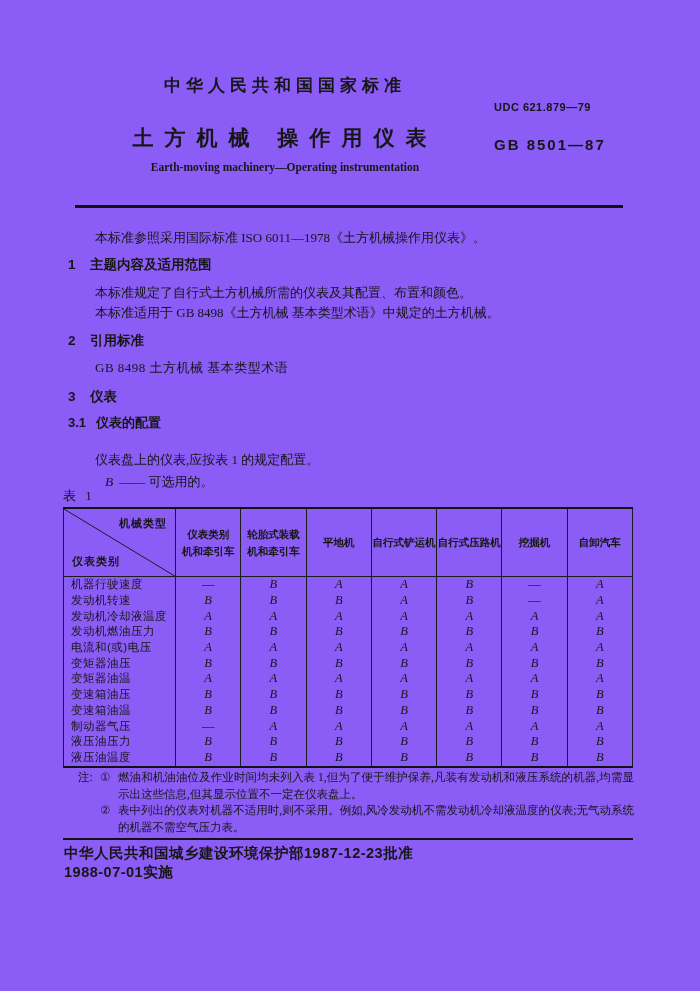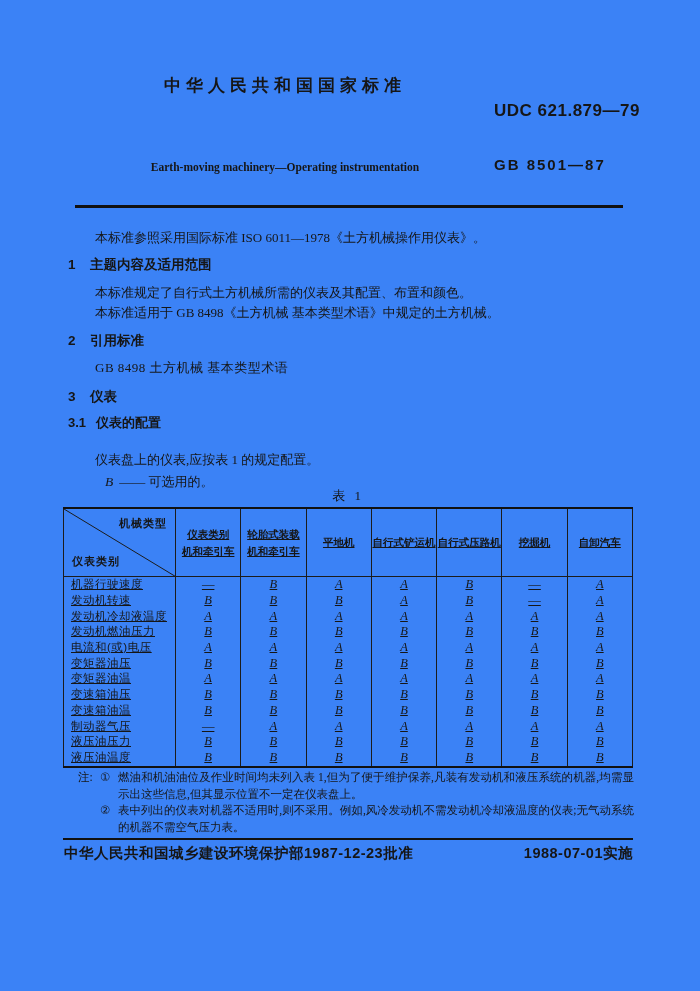--- a/index.html
+++ b/index.html
@@ -1,29 +1,29 @@
 <!DOCTYPE html>
 <html><head>
 <meta charset="utf-8">
 <style>
   html,body { margin:0; padding:0; background:#888; }
   .page {
     position:relative; width:700px; height:991px; margin:0 auto;
-    background:#3b82f6; color:#161616; overflow:hidden;
+    background:#8b5cf6; color:#161616; overflow:hidden;
     font-family:"Liberation Serif", serif;
   }
   
   .org-title { position:absolute; left:75px; top:74px; width:420px; text-align:center;
     font-family:"Liberation Sans",sans-serif; font-weight:bold; font-size:17px; letter-spacing:5px; }
   .udc { position:absolute; left:494px; top:101px;
-    font-family:"Liberation Sans",sans-serif; font-weight:bold; font-size:17px; letter-spacing:0.5px; }
+    font-family:"Liberation Sans",sans-serif; font-weight:bold; font-size:11px; letter-spacing:0.5px; }
   .title-zh { position:absolute; left:75px; top:124px; width:420px; text-align:center;
     font-family:"Liberation Sans",sans-serif; font-weight:bold; font-size:21px; letter-spacing:11px; white-space:nowrap; }
   .std-no { position:absolute; left:494px; top:136px;
-    font-family:"Liberation Sans",sans-serif; font-weight:bold; font-size:15px; letter-spacing:2px;margin-top:20px; }
+    font-family:"Liberation Sans",sans-serif; font-weight:bold; font-size:15px; letter-spacing:2px; }
   .title-en { position:absolute; left:75px; top:161px; width:420px; text-align:center;
     font-weight:bold; font-size:11.5px; }
   .hdr-rule { position:absolute; left:75px; top:205px; width:548px; height:3px; background:#111; }
   
   .para { position:absolute; margin:0; font-size:13px; line-height:1.35; white-space:nowrap; }
   .intro { left:95px; top:229px; }
   .sec { position:absolute; margin:0; font-family:"Liberation Sans",sans-serif; font-weight:bold; font-size:13.5px; white-space:nowrap; }
   .sec .sec-num { display:inline-block; min-width:22px; }
   .h1pos { left:68px; top:256px; }
   .p11 { left:95px; top:284px; }
@@ -33,25 +33,25 @@
   .h3pos { left:68px; top:388px; }
   .subsec { position:absolute; left:68px; top:414px; margin:0;
     font-family:"Liberation Sans",sans-serif; font-weight:bold; font-size:13px; white-space:nowrap; }
   .subsec .sec-num { display:inline-block; min-width:28px; }
   .p31 { left:95px; top:451px; }
   .legend { position:absolute; font-size:13px; white-space:nowrap; }
   .legend .sym { font-style:italic; font-size:13.5px; margin:0 6px 0 2px; }
   .la { left:64px; top:453px; }
   .lb { left:103px; top:473px; }
   
-  .tcaption { position:absolute; left:63px; top:487px; width:570px; text-align:center;
+  .tcaption { position:absolute; left:63px; top:487px; width:570px; 
     font-size:13px; letter-spacing:3px; }
   .t1 { position:absolute; left:63px; top:507px; width:570px;
     border-collapse:collapse; table-layout:fixed;
-    border:1px solid #1c1c1c; border-top:2.5px solid #111; border-bottom:2.5px solid #111;text-decoration:underline; }
+    border:1px solid #1c1c1c; border-top:2.5px solid #111; border-bottom:2.5px solid #111; }
   .t1 th, .t1 td { border-left:1px solid #1c1c1c; }
   .t1 thead th { border-bottom:1.3px solid #1c1c1c; height:52px; padding:0;
     font-family:"Liberation Sans",sans-serif; font-weight:bold; font-size:10.5px;
     white-space:pre-line; text-align:center; vertical-align:middle; line-height:1.6; }
   .corner { position:relative; }
   .corner svg { position:absolute; left:0; top:0; width:100%; height:100%; }
   .corner svg line { stroke:#1c1c1c; stroke-width:1; vector-effect:non-scaling-stroke; }
   .corner-top { position:absolute; top:6px; right:8px; font-size:11px; letter-spacing:1px; }
   .corner-bottom { position:absolute; bottom:6px; left:8px; font-size:11px; letter-spacing:1px; }
   .t1 tbody td { height:15.7px; padding:0; text-align:center; vertical-align:middle;
@@ -66,29 +66,30 @@
   .note-label { flex:none; width:22px; }
   .notes-list { flex:1; }
   .note-item { display:flex; }
   .note-num { flex:none; width:18px; }
   .note-text { flex:1; text-align:justify; }
   
   .foot-rule { position:absolute; left:63px; top:838px; width:570px; height:2px; background:#111; }
   .footer { position:absolute; left:64px; top:844px; width:569px;
     display:flex; justify-content:space-between; align-items:baseline;
     font-family:"Liberation Sans",sans-serif; font-weight:bold; font-size:14.5px;
-    letter-spacing:0.5px; white-space:nowrap; }
+    letter-spacing:0.5px; white-space:nowrap;flex-direction:column; }
 </style>
 </head>
 <body>
 
 <div class="page">
 
   <div class="org-title">中华人民共和国国家标准</div>
   <div class="udc">UDC 621.879—79</div>
+  <div class="title-zh">土方机械 操作用仪表</div>
   <div class="std-no">GB 8501—87</div>
   <div class="title-en">Earth-moving machinery—Operating instrumentation</div>
   <div class="hdr-rule"></div>
 
   <p class="para intro">本标准参照采用国际标准 ISO 6011—1978《土方机械操作用仪表》。</p>
 
   <h2 class="sec h1pos"><span class="sec-num">1</span><span>主题内容及适用范围</span></h2>
   <p class="para p11">本标准规定了自行式土方机械所需的仪表及其配置、布置和颜色。</p>
   <p class="para p12">本标准适用于 GB 8498《土方机械 基本类型术语》中规定的土方机械。</p>
 

